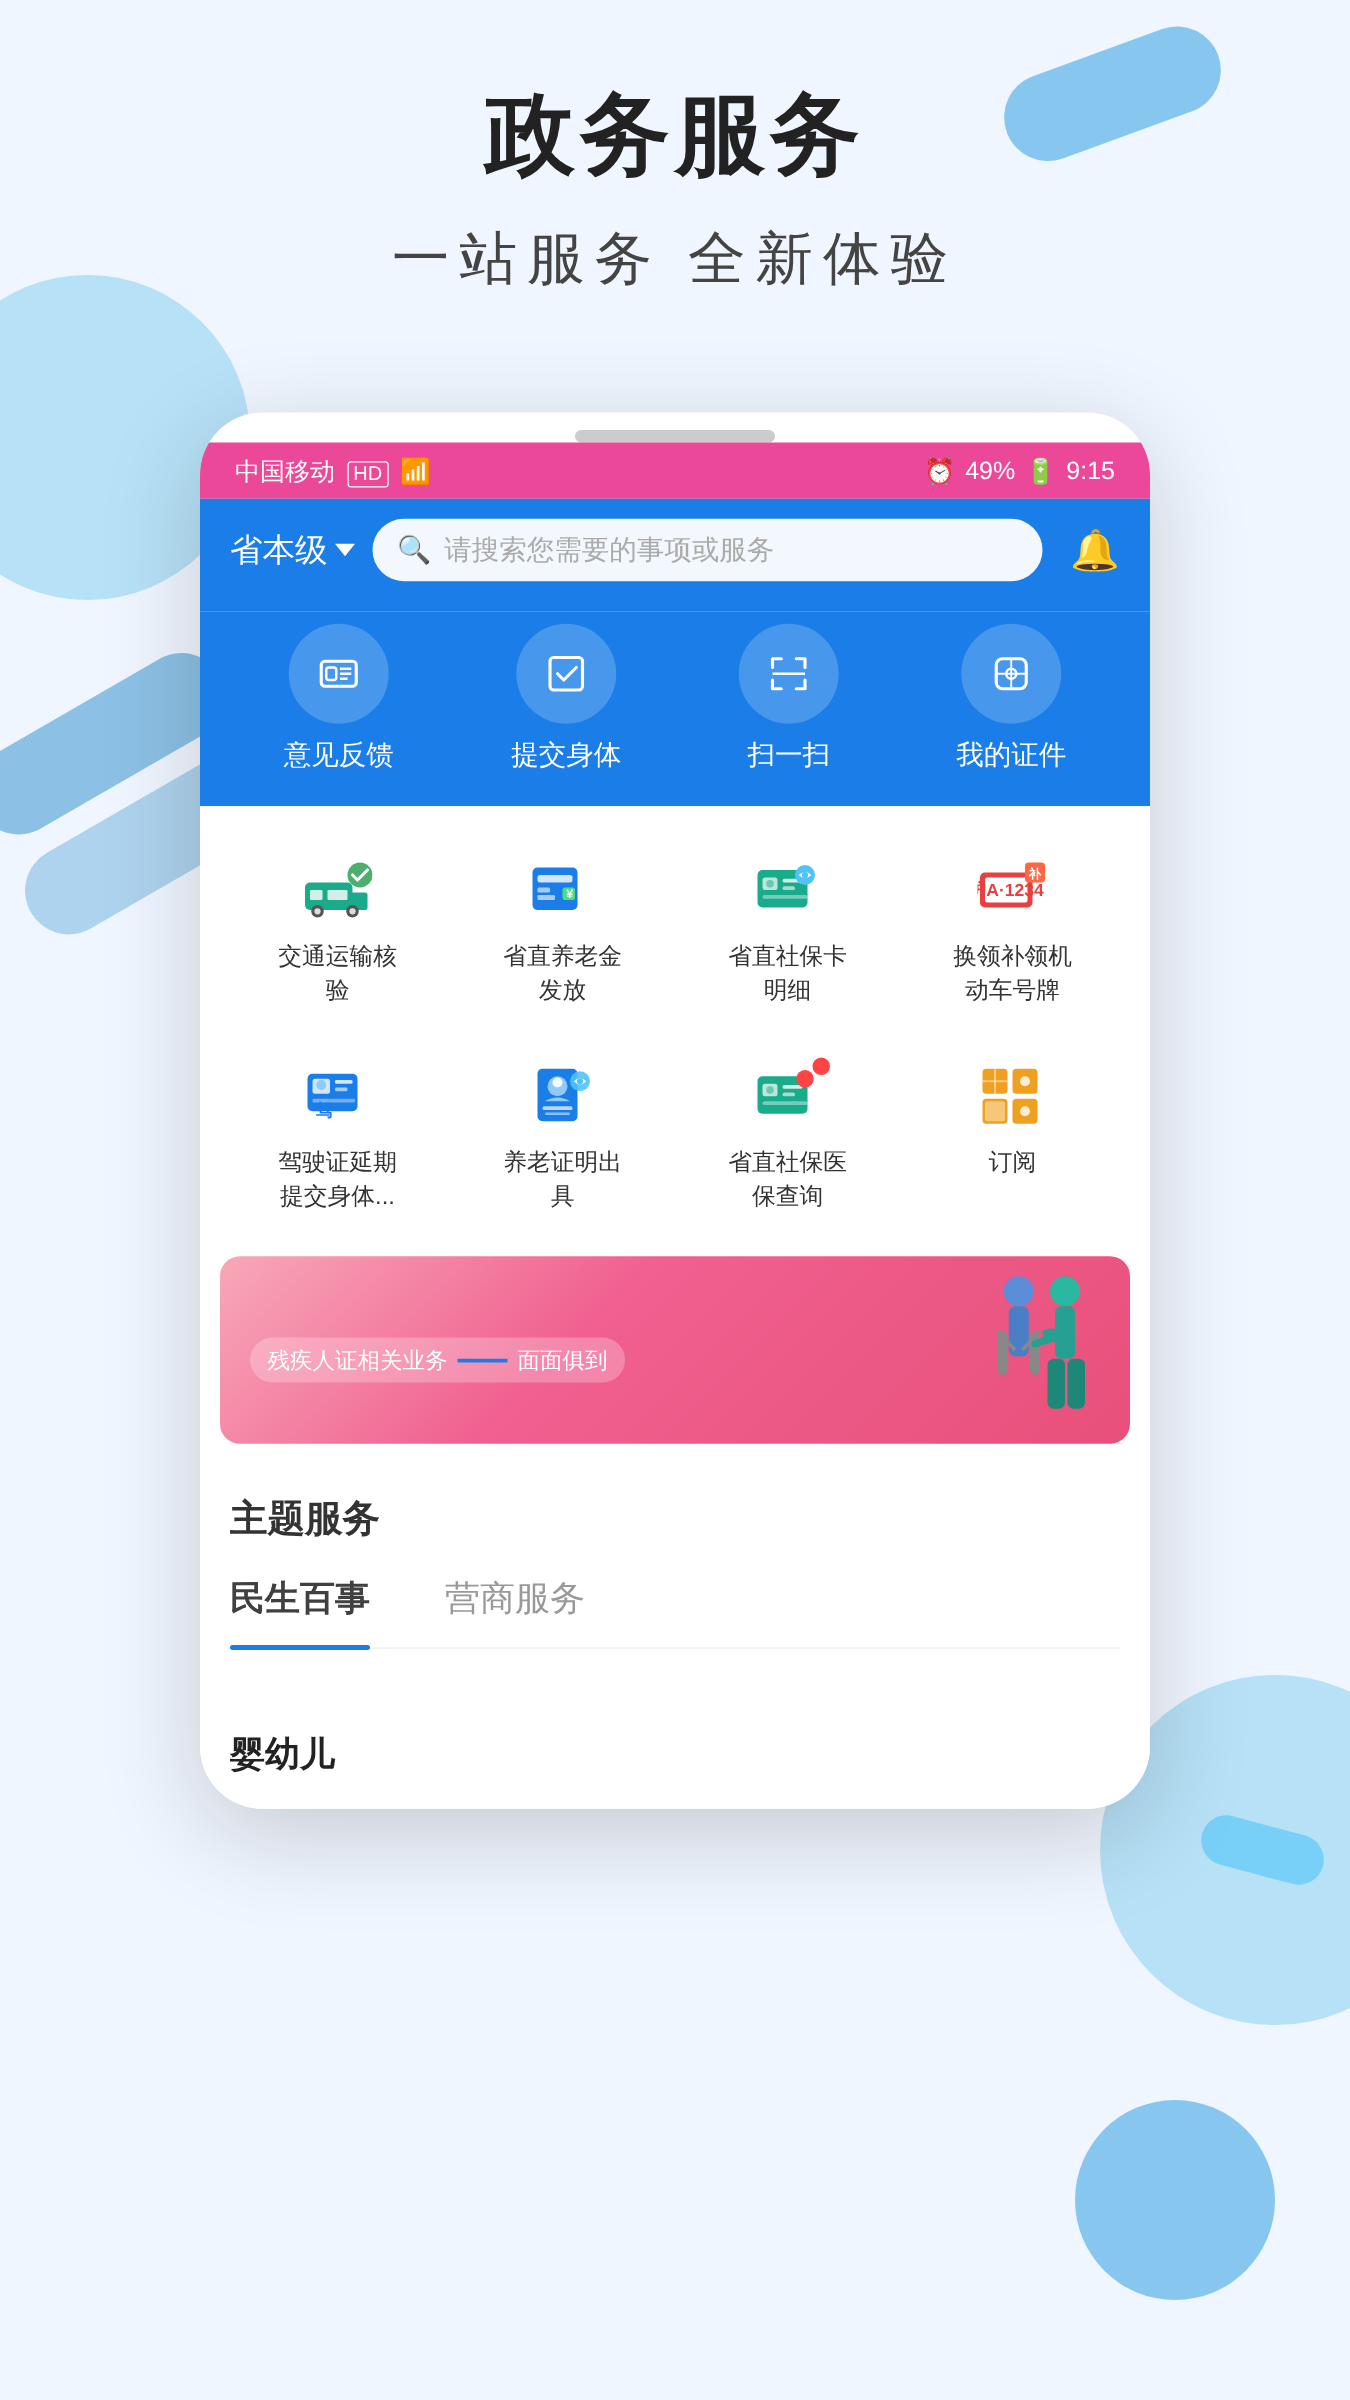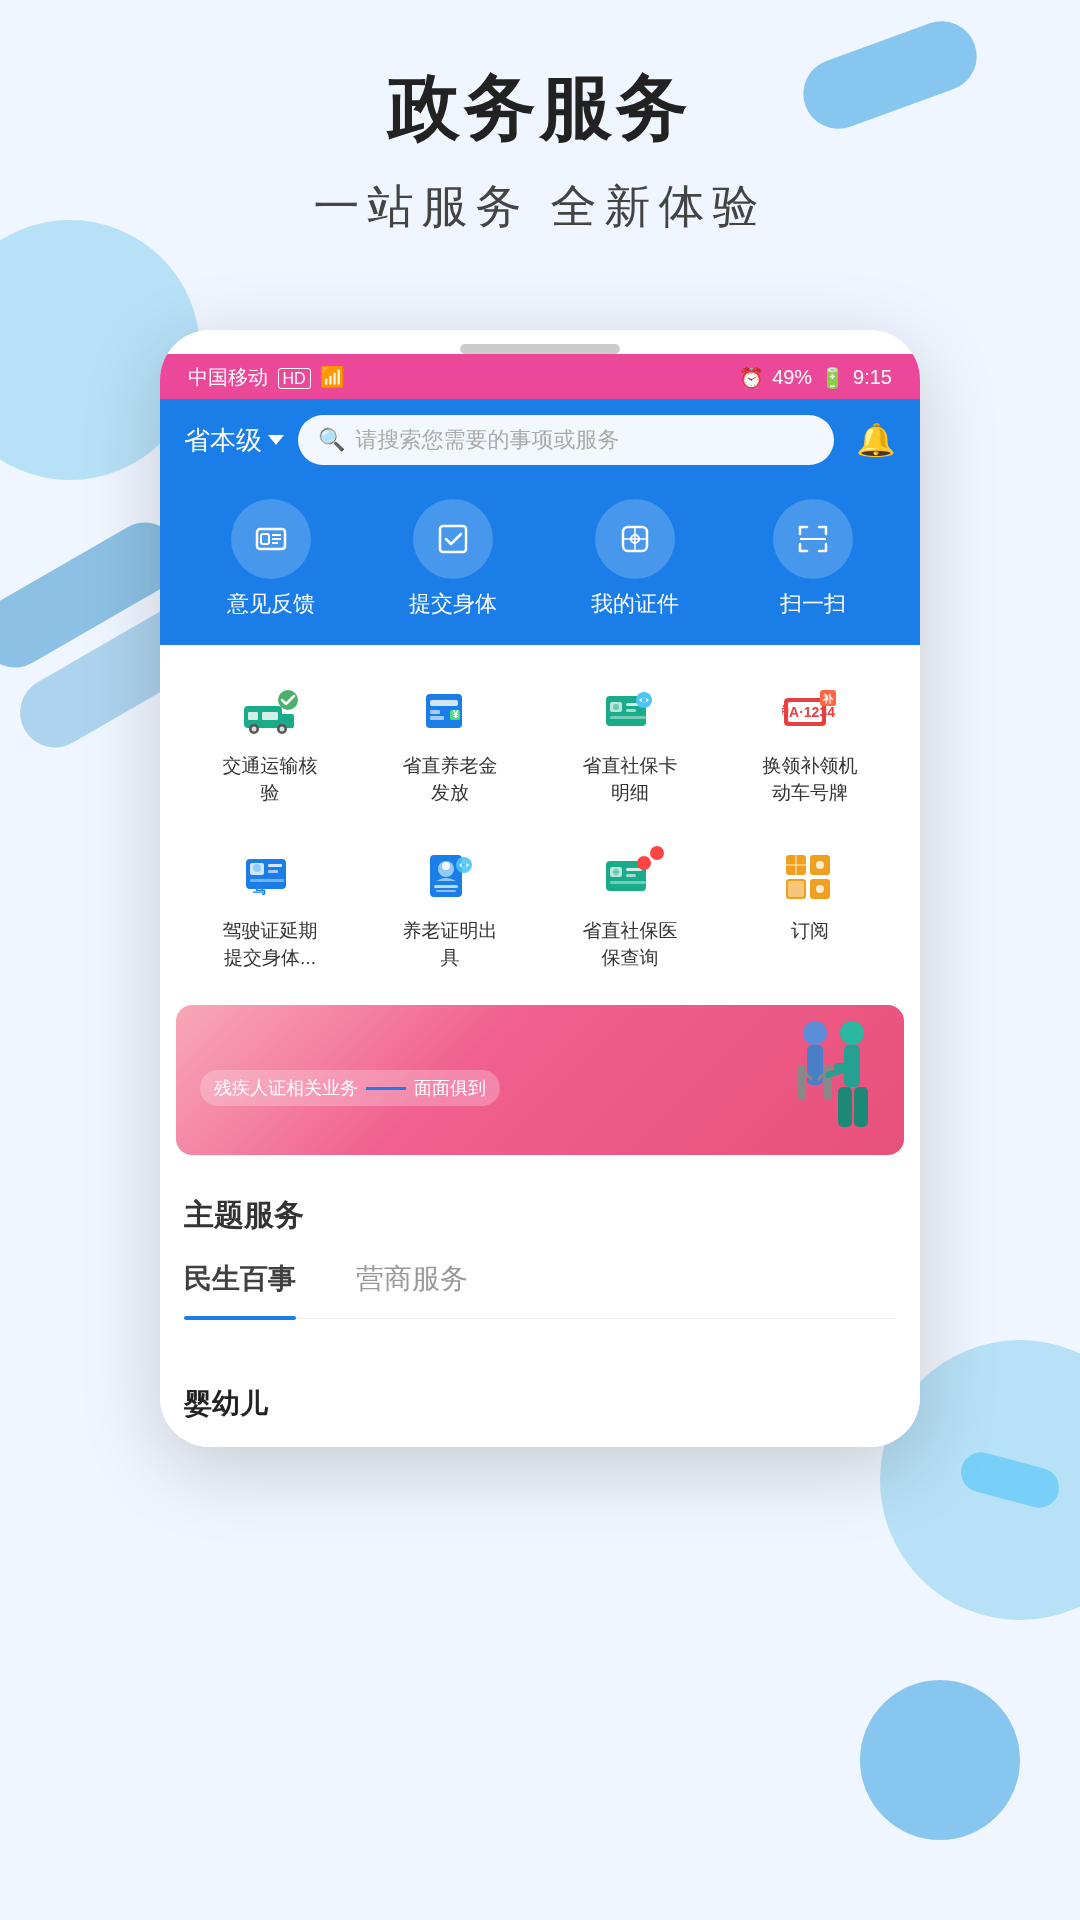--- a/index.html
+++ b/index.html
@@ -415,39 +415,39 @@
         <svg width="36" height="36" viewBox="0 0 36 36" fill="none">
           <rect x="5" y="5" width="26" height="26" rx="3" stroke="white" stroke-width="2.5" fill="none"></rect>
           <polyline points="11,18 16,23 26,13" stroke="white" stroke-width="2.5" fill="none" stroke-linecap="round" stroke-linejoin="round"></polyline>
         </svg>
       </div>
       <span class="quick-action-label">提交身体</span>
     </div>
     <div class="quick-action-item">
       <div class="quick-action-icon">
         <svg width="36" height="36" viewBox="0 0 36 36" fill="none">
-          <rect x="6" y="6" width="24" height="24" rx="5" stroke="white" stroke-width="2.5" fill="none"></rect>
-          <line x1="6" y1="18" x2="30" y2="18" stroke="white" stroke-width="1.5"></line>
-          <line x1="18" y1="6" x2="18" y2="30" stroke="white" stroke-width="1.5"></line>
-          <circle cx="18" cy="18" r="4" stroke="white" stroke-width="2" fill="none"></circle>
-        </svg>
-      </div>
-      <span class="quick-action-label">我的证件</span>
-    </div>
-    <div class="quick-action-item">
-      <div class="quick-action-icon">
-        <svg width="36" height="36" viewBox="0 0 36 36" fill="none">
           <path d="M5 13V6h7" stroke="white" stroke-width="2.5" stroke-linecap="round" stroke-linejoin="round"></path>
           <path d="M31 13V6h-7" stroke="white" stroke-width="2.5" stroke-linecap="round" stroke-linejoin="round"></path>
           <path d="M5 23v7h7" stroke="white" stroke-width="2.5" stroke-linecap="round" stroke-linejoin="round"></path>
           <path d="M31 23v7h-7" stroke="white" stroke-width="2.5" stroke-linecap="round" stroke-linejoin="round"></path>
           <line x1="5" y1="18" x2="31" y2="18" stroke="white" stroke-width="2"></line>
         </svg>
       </div>
       <span class="quick-action-label">扫一扫</span>
+    </div>
+    <div class="quick-action-item">
+      <div class="quick-action-icon">
+        <svg width="36" height="36" viewBox="0 0 36 36" fill="none">
+          <rect x="6" y="6" width="24" height="24" rx="5" stroke="white" stroke-width="2.5" fill="none"></rect>
+          <line x1="6" y1="18" x2="30" y2="18" stroke="white" stroke-width="1.5"></line>
+          <line x1="18" y1="6" x2="18" y2="30" stroke="white" stroke-width="1.5"></line>
+          <circle cx="18" cy="18" r="4" stroke="white" stroke-width="2" fill="none"></circle>
+        </svg>
+      </div>
+      <span class="quick-action-label">我的证件</span>
     </div>
   </div>
 
   <div class="services-section">
     <div class="services-grid">
 
       <div class="service-item">
         <div class="service-icon-wrap">
           <svg class="svc-icon" viewBox="0 0 56 50">
             <rect x="2" y="20" width="38" height="22" rx="4" fill="#1aab8a"></rect>

